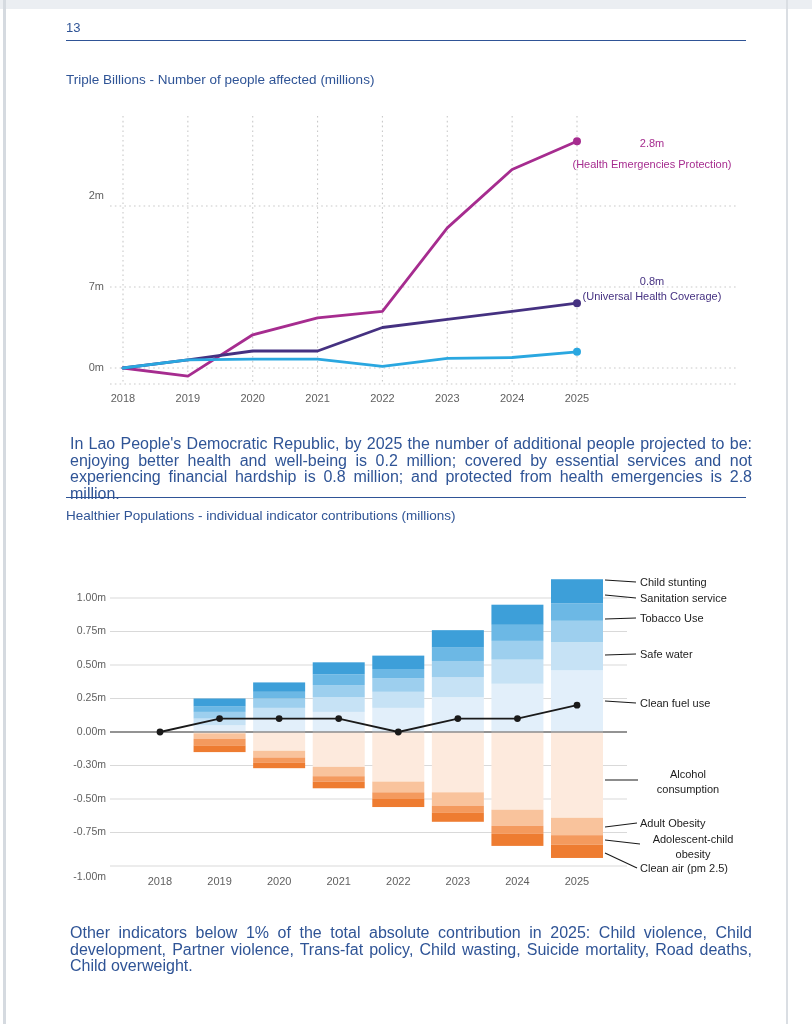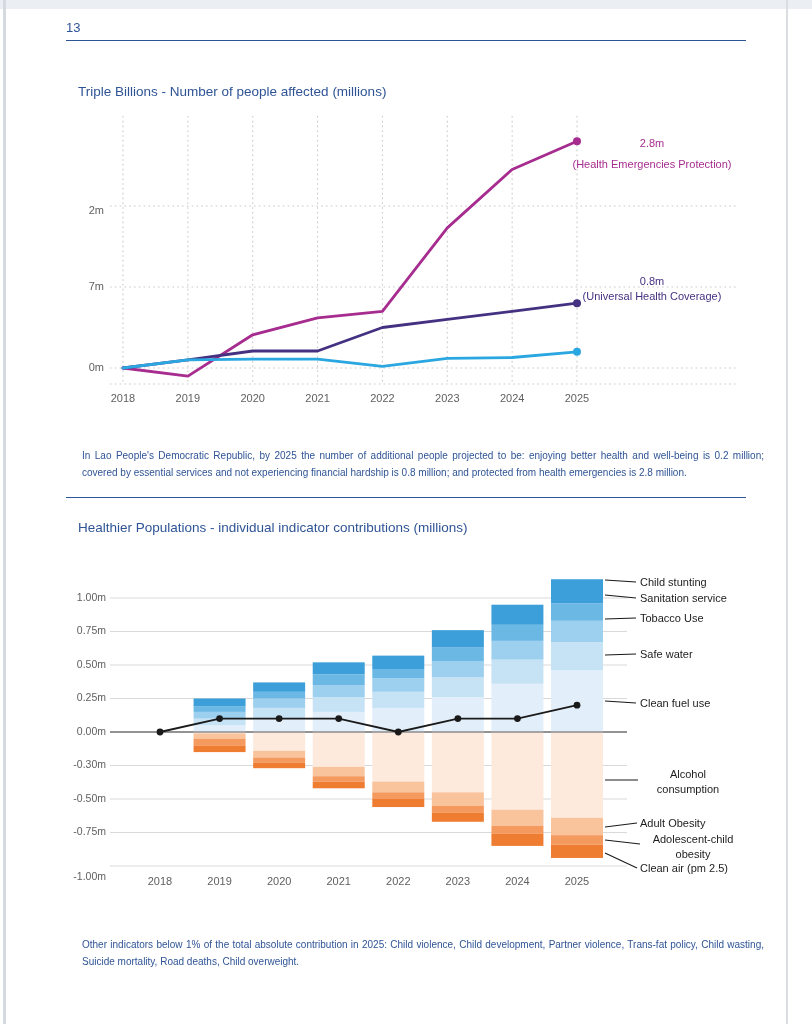--- a/index.html
+++ b/index.html
@@ -4,24 +4,24 @@
 <style>
   html,body{margin:0;padding:0;}
   body{width:812px;height:1024px;background:#ffffff;font-family:"Liberation Sans",sans-serif;position:relative;overflow:hidden;}
   .edge-top{position:absolute;left:0;top:0;width:812px;height:9px;background:#ebeef2;}
   .edge-left{position:absolute;left:3px;top:0;width:3px;height:1024px;background:#d5dae0;}
   .edge-right{position:absolute;left:786px;top:0;width:2px;height:1024px;background:#dadee3;}
   .hdr{position:absolute;left:66px;top:20px;width:680px;display:flex;justify-content:space-between;color:#2f5496;font-size:13px;}
   .rule{position:absolute;left:66px;width:680px;border-top:1.5px solid #2f5496;}
   .r1{top:40px}
   .r2{top:497px}
-  .sec-title{position:absolute;left:66px;margin:12px;color:#2f5496;font-size:13.5px;font-weight:400;}
+  .sec-title{position:absolute;left:66px;margin:0;color:#2f5496;font-size:13.5px;font-weight:400;}
   .t1{top:72px}
   .t2{top:508px}
-  .body-text{position:absolute;left:66px;width:682px;margin:16px;color:#2f5496;font-size:10px;line-height:16.5px;text-align:justify;}
+  .body-text{position:absolute;left:66px;width:682px;margin:4px;color:#2f5496;font-size:16px;line-height:16.5px;text-align:justify;}
   .p1{top:432px}
   .p2{top:921px}
   .chart{position:absolute;}
   #chart1{left:60px;top:108px;width:700px;height:310px;}
   #chart2{left:60px;top:555px;width:744px;height:352px;}
   .chart svg{position:absolute;left:0;top:0;overflow:visible;}
   .tick{position:absolute;font-size:11px;color:#5f5f5f;text-align:center;white-space:nowrap;}
   .ytick{position:absolute;font-size:11px;color:#5f5f5f;text-align:right;width:32px;left:12px;white-space:nowrap;}
   #chart2 .ytick{width:46px;left:0;font-size:10.5px;}
   .dg{stroke:#c9c9c9;stroke-width:1.1;stroke-dasharray:1.6 3.2;fill:none;}
@@ -60,21 +60,21 @@
         <line x1="387.28499999999997" y1="8" x2="387.28499999999997" y2="276" class="dg"></line>
         <line x1="452.142" y1="8" x2="452.142" y2="276" class="dg"></line>
         <line x1="516.999" y1="8" x2="516.999" y2="276" class="dg"></line>
         <polyline points="63.0,260.0 127.9,268.1 192.7,226.8 257.6,209.8 322.4,203.3 387.3,119.9 452.1,61.5 517.0,33.2" fill="none" stroke="#a62c8f" stroke-width="2.8" stroke-linejoin="round" stroke-linecap="round"></polyline>
         <circle cx="516.999" cy="33.20000000000002" r="4" fill="#a62c8f"></circle>
         <polyline points="63.0,260.0 127.9,251.9 192.7,243.0 257.6,243.0 322.4,219.5 387.3,211.4 452.1,203.3 517.0,195.2" fill="none" stroke="#453181" stroke-width="2.8" stroke-linejoin="round" stroke-linecap="round"></polyline>
         <circle cx="516.999" cy="195.2" r="4" fill="#453181"></circle>
         <polyline points="63.0,260.0 127.9,251.9 192.7,251.1 257.6,251.1 322.4,258.4 387.3,250.3 452.1,249.5 517.0,243.8" fill="none" stroke="#2aa7e0" stroke-width="2.8" stroke-linejoin="round" stroke-linecap="round"></polyline>
         <circle cx="516.999" cy="243.8" r="4" fill="#2aa7e0"></circle>
       </svg>
-    <div class="ytick" style="top:96px">2m</div>
+    <div class="ytick" style="top:81px">2m</div>
     <div class="ytick" style="top:172px">7m</div>
     <div class="ytick" style="top:253px">0m</div>
 
     <div class="anno" style="top: 28px; color: rgb(166, 44, 143);">
       <div>2.8m</div>
       <div class="gap">(Health Emergencies Protection)</div>
     </div>
     <div class="anno" style="top: 166px; color: rgb(69, 49, 129);">
       <div>0.8m</div>
       <div>(Universal Health Coverage)</div>

